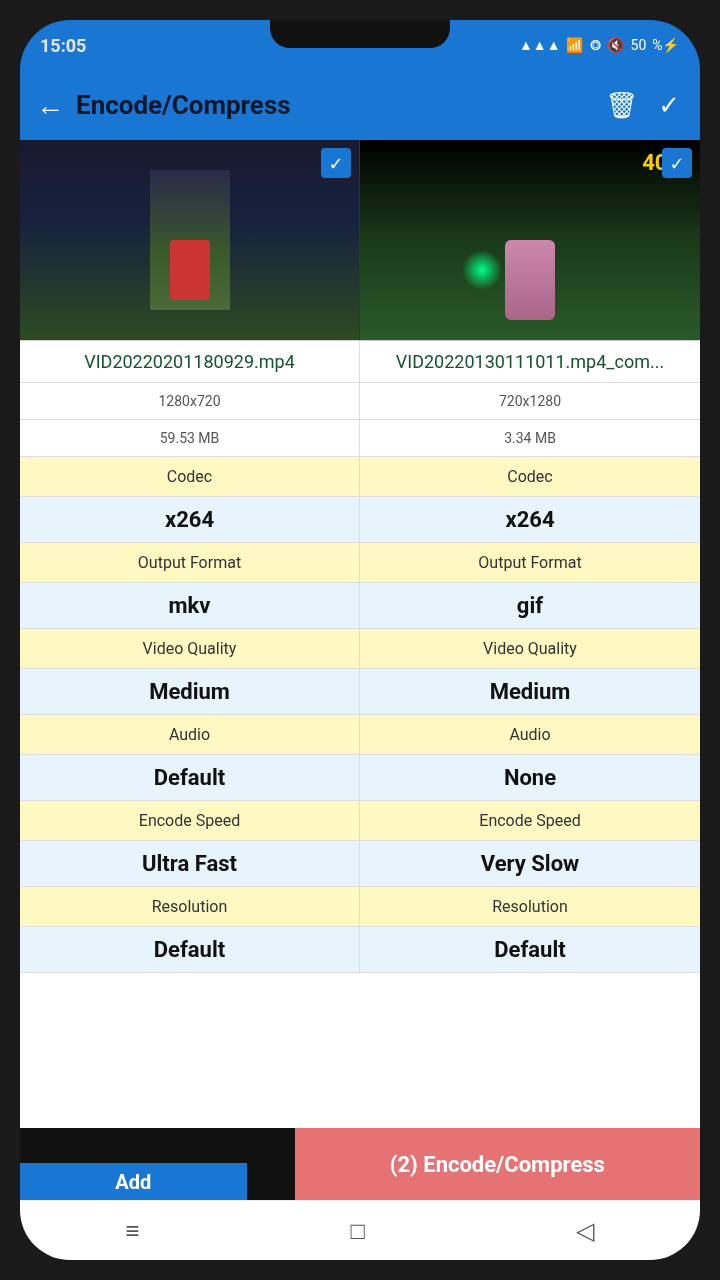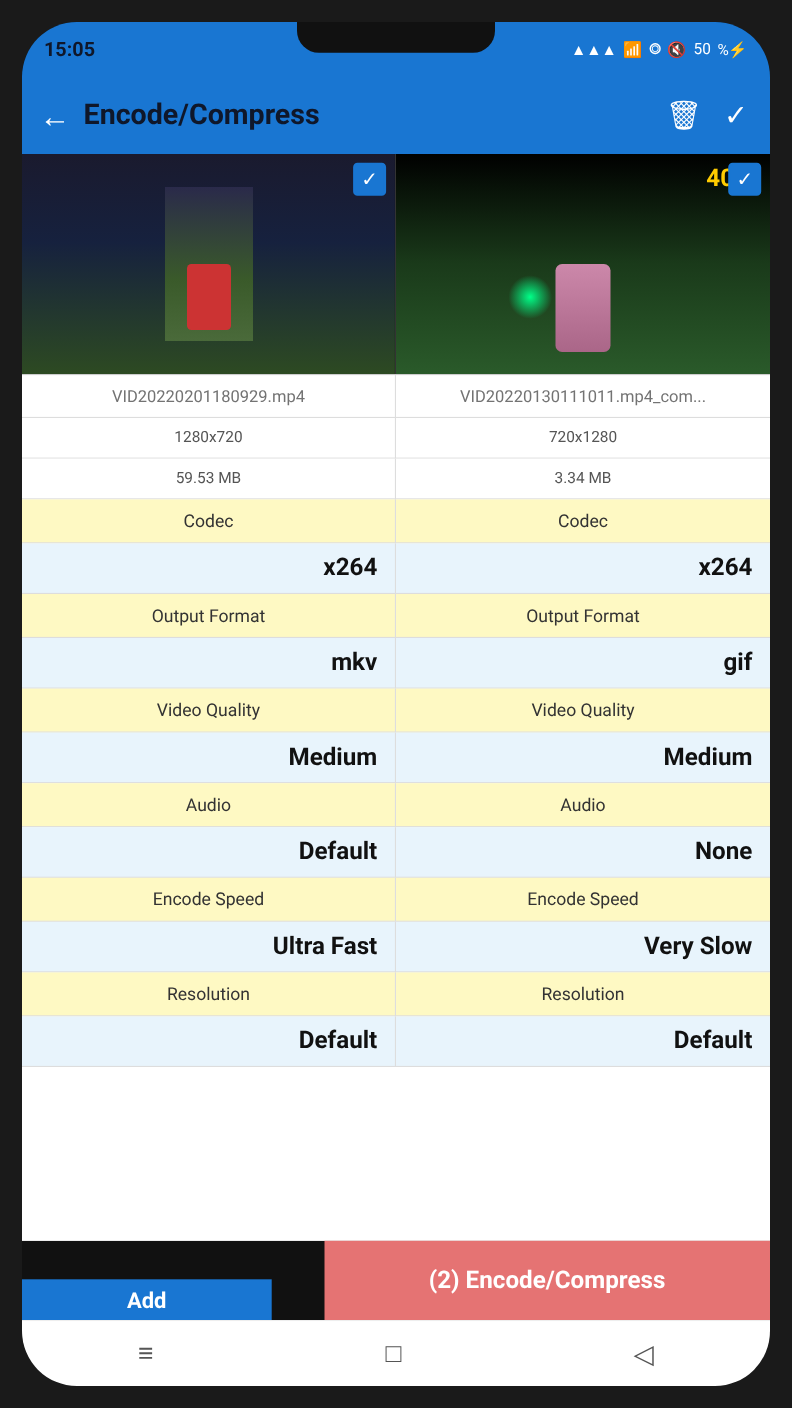--- a/index.html
+++ b/index.html
@@ -26,21 +26,21 @@
     .status-bar {
       background: #1976d2;
       height: 50px;
       display: flex;
       align-items: center;
       justify-content: space-between;
       padding: 0 20px;
       flex-shrink: 0;
     }
     .status-time {
-      color: #0f172a;
+      color: #e5e5e5;
       font-size: 18px;
       font-weight: bold;
     }
     .status-icons {
       display: flex;
       align-items: center;
       gap: 6px;
       color: white;
       font-size: 14px;
     }
@@ -187,37 +187,36 @@
       padding: 10px 16px;
       text-align: center;
       border-right: 1px solid #ddd;
       border-bottom: 1px solid #ddd;
       font-size: 18px;
     }
     .info-cell:last-child {
       border-right: none;
     }
     .info-cell.filename {
-      color: #737373;
-      font-size: 15px;
+      color: #14532d;
+      font-size: 18px;
       white-space: nowrap;
       overflow: hidden;
       text-overflow: ellipsis;
     }
     .info-cell.label {
       background: #fef9c3;
       color: #333;
       font-size: 16px;
     }
     .info-cell.value {
       background: #e8f4fc;
       color: #111;
       font-size: 22px;
       font-weight: bold;
-      text-align: right;
     }
     .info-cell.dim {
       background: white;
       color: #555;
       font-size: 14px;
     }
     .bottom-bar {
       display: grid;
       grid-template-columns: 1fr 2fr;
       height: 72px;

